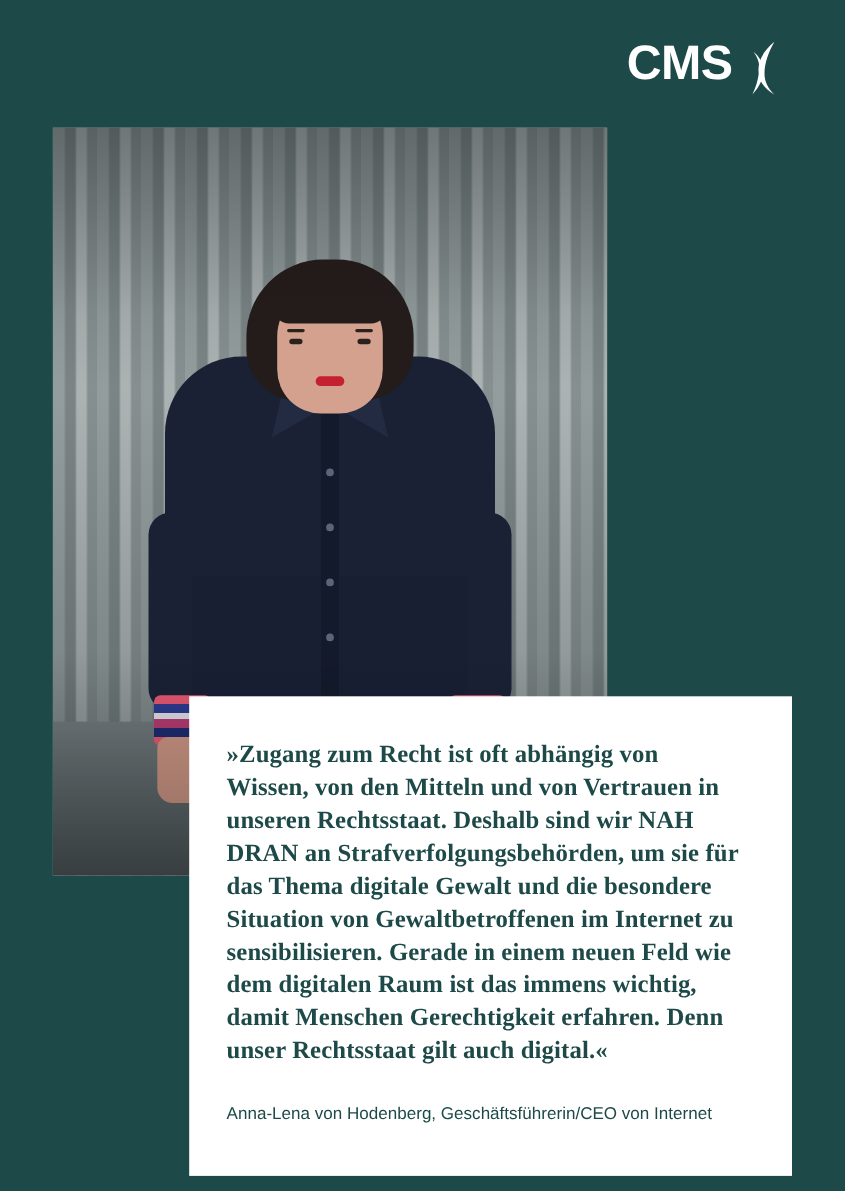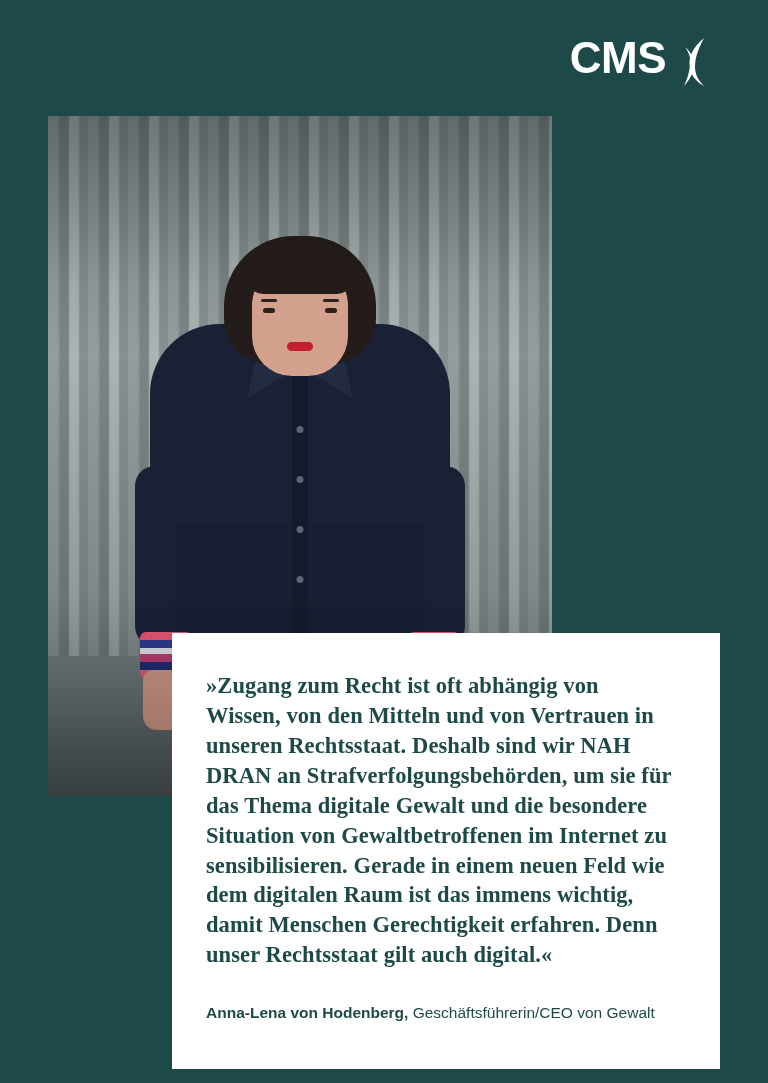--- a/index.html
+++ b/index.html
@@ -292,21 +292,21 @@
     letter-spacing: 0.1px;
   }
   .attribution {
     margin-top: 32px;
     font-family: "Liberation Sans", sans-serif;
     font-size: 15.5px;
     line-height: 1.45;
     color: #1d4a48;
   }
   .attribution .name {
-    font-weight: bold;
+    font-weight: normal;
     text-align: center;
   }
   .attribution .role {
     font-weight: normal;
   }
 </style>
 </head>
 <body>
 
 <div class="page">
@@ -354,17 +354,17 @@
       <div class="eye-r"></div>
       <div class="lips"></div>
     </div>
 
     <div class="photo-shadow"></div>
   </div>
 
   <div class="quote-card">
     <p class="quote-text">»Zugang zum Recht ist oft abhängig von Wissen, von den Mitteln und von Vertrauen in unseren Rechtsstaat. Deshalb sind wir NAH DRAN an Strafverfolgungsbehörden, um sie für das Thema digitale Gewalt und die besondere Situation von Gewaltbetroffenen im Internet zu sensibilisieren. Gerade in einem neuen Feld wie dem digitalen Raum ist das immens wichtig, damit Menschen Gerechtigkeit erfahren. Denn unser Rechtsstaat gilt auch digital.«</p>
     <div class="attribution">
-      <span class="name">Anna-Lena von Hodenberg,</span><span class="role"> Geschäftsführerin/CEO von Gewalt</span>
+      <span class="name">Anna-Lena von Hodenberg,</span><span class="role"> Geschäftsführerin/CEO von Internet</span>
     </div>
   </div>
 
 </div>
 
 </body></html>

